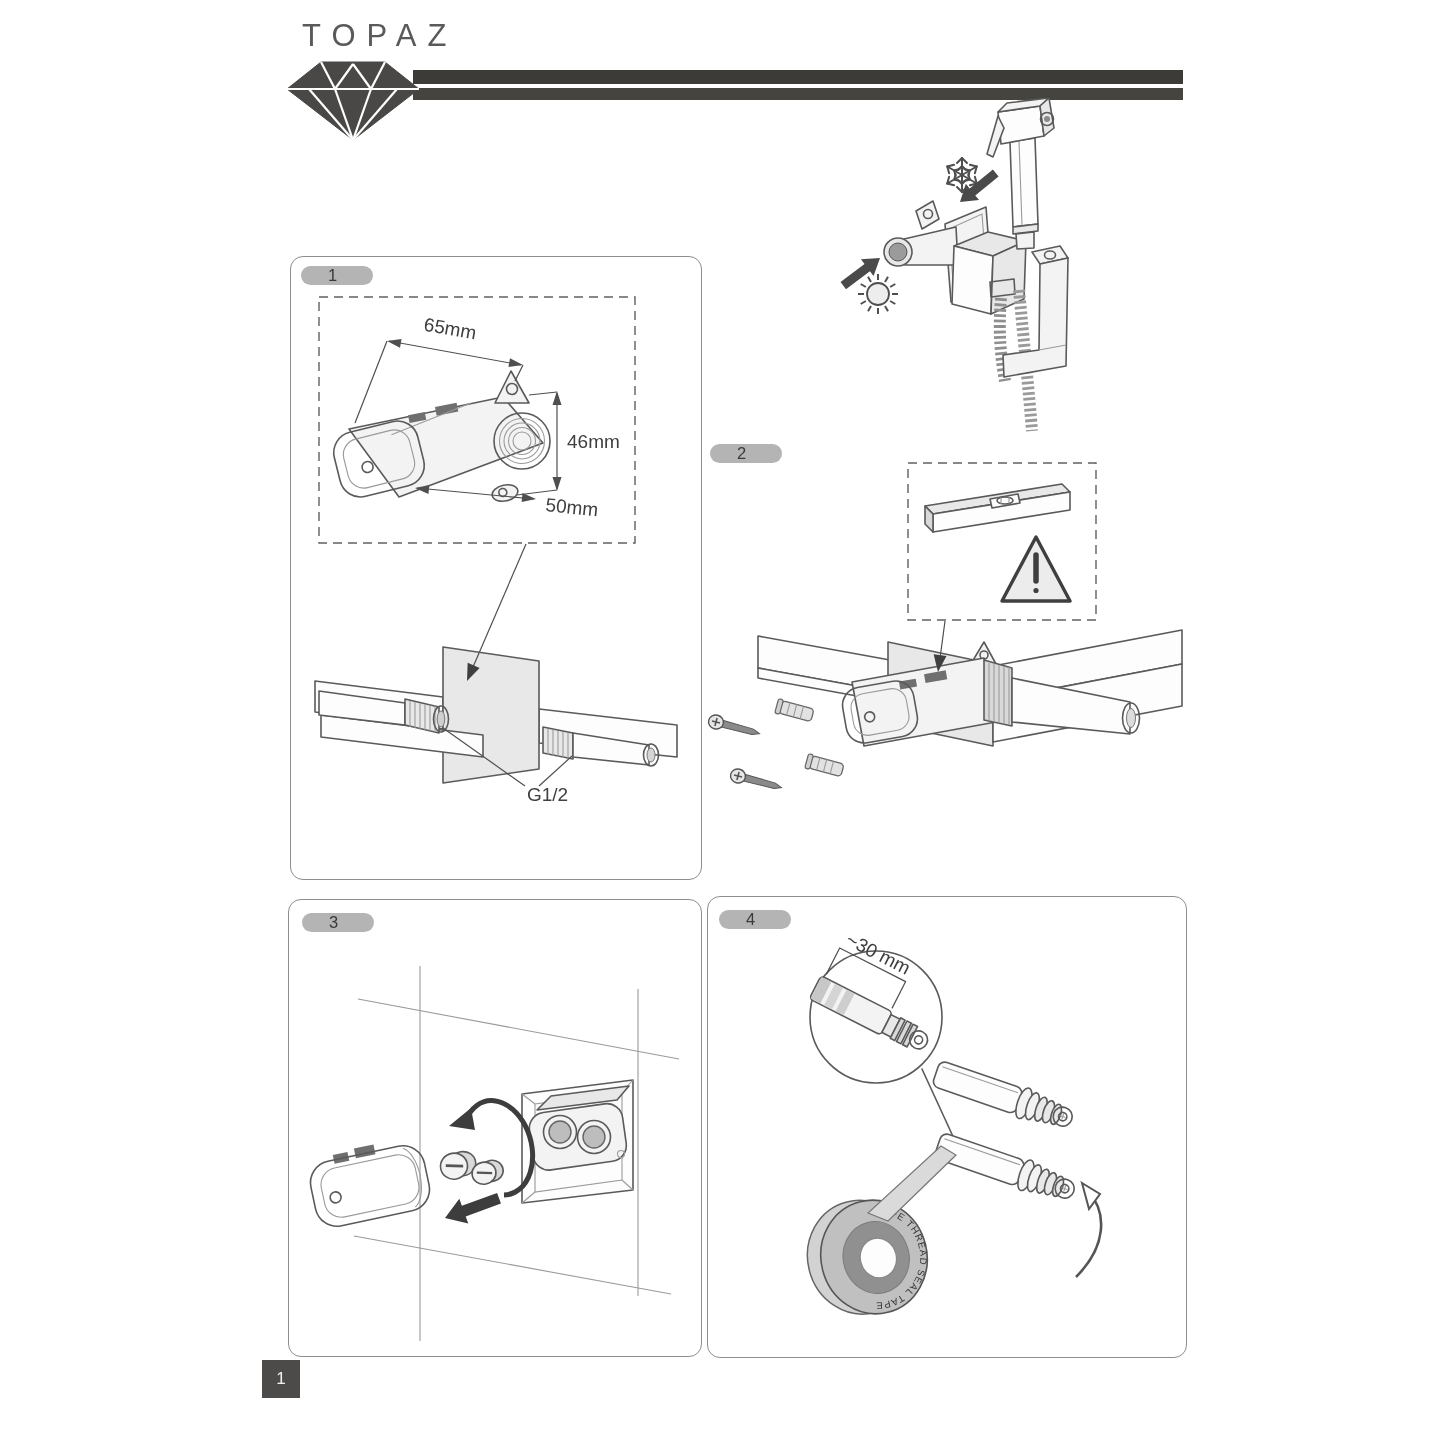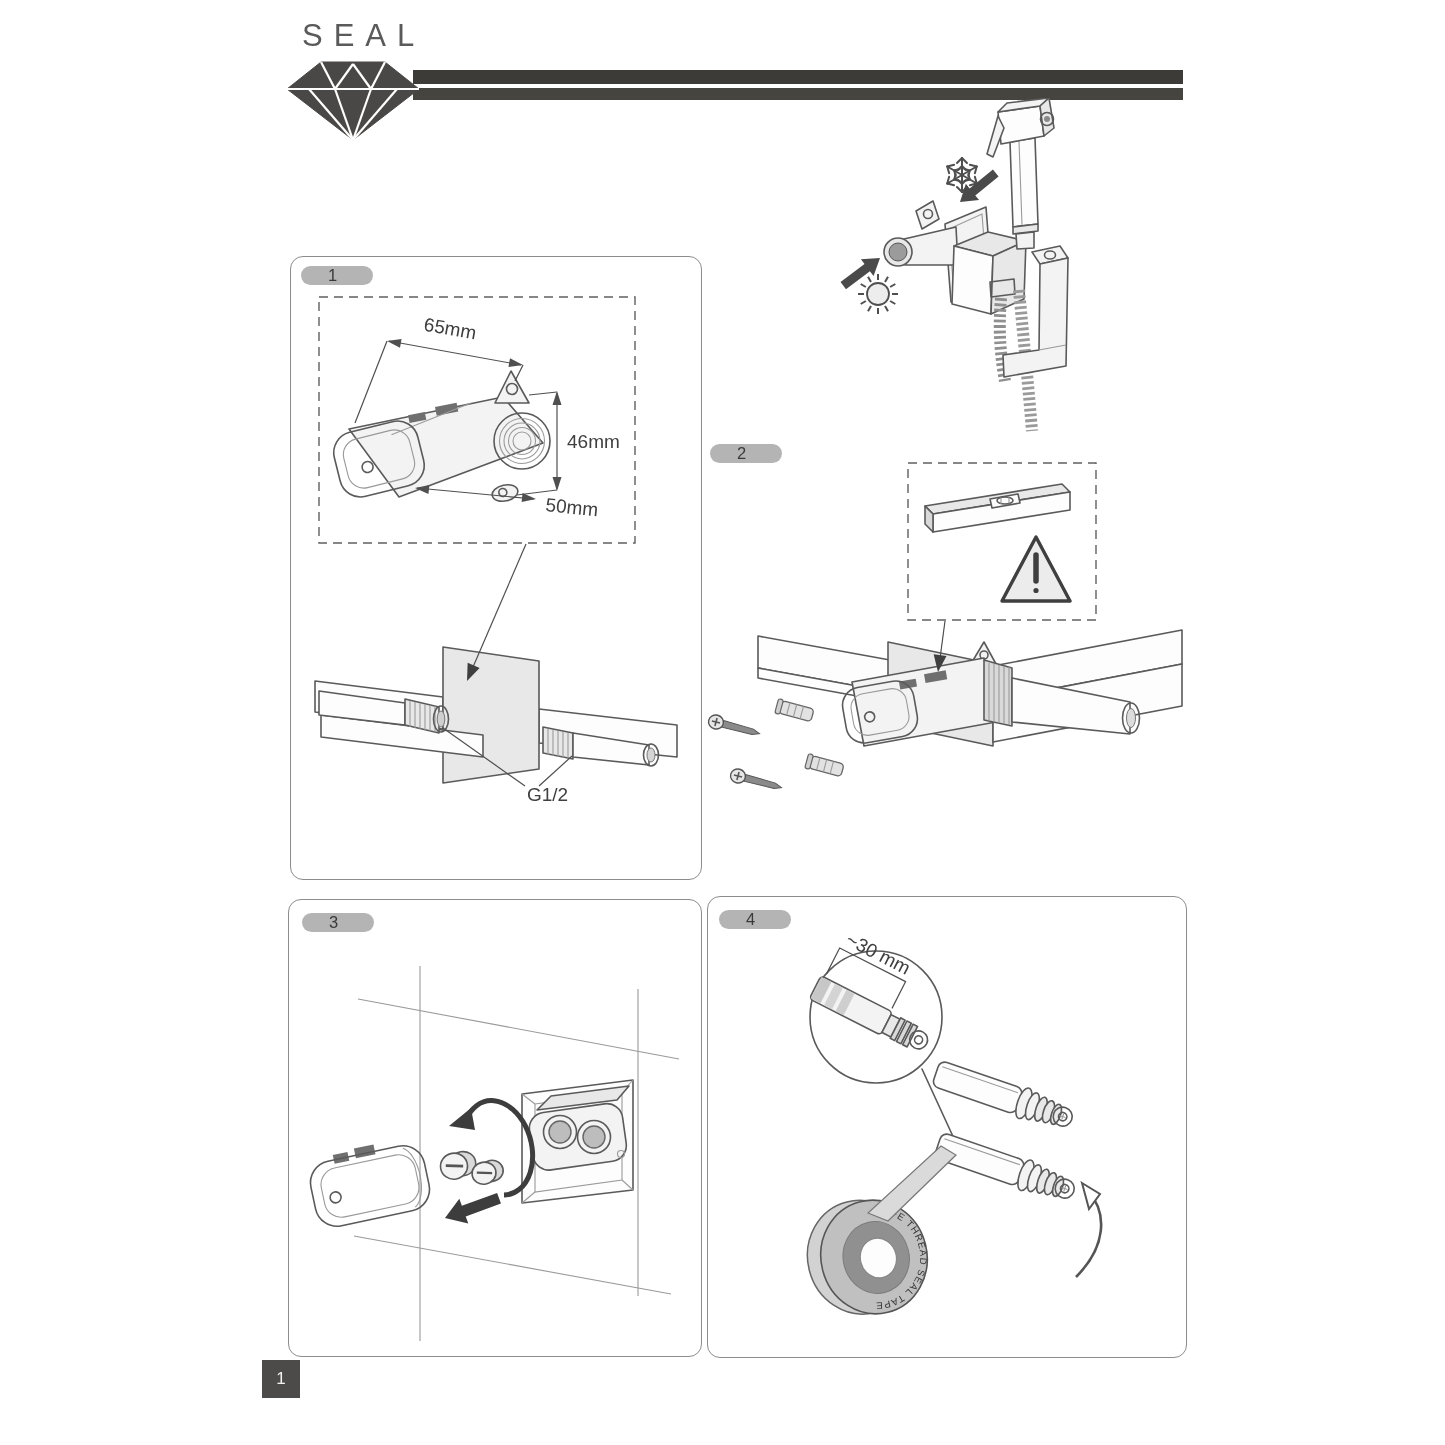--- a/index.html
+++ b/index.html
@@ -47,21 +47,21 @@
         <line x1="0" y1="-17" x2="5" y2="-12"></line>
       <line x1="0" y1="-9" x2="-4" y2="-5"></line>
         <line x1="0" y1="-9" x2="4" y2="-5"></line>
     </g>
     <line id="sun-ray" x1="0" y1="-14" x2="0" y2="-20"></line>
   </defs>
 </svg>
 
 <div class="page">
 
-  <div class="brand">SEAL</div>
+  <div class="brand">TOPAZ</div>
   <div class="bar bar1"></div>
   <div class="bar bar2"></div>
   <svg class="diamond" width="140" height="88" viewBox="0 0 140 88">
     <polygon points="38,6 102,6 136,33 70,84 4,33" fill="#4a4846" stroke="#4a4846"></polygon>
     <g stroke="#ffffff" stroke-width="2.2">
       <line x1="4" y1="33" x2="136" y2="33"></line>
       <line x1="38" y1="6" x2="52" y2="33"></line>
         <line x1="102" y1="6" x2="88" y2="33"></line>
       <line x1="52" y1="33" x2="70" y2="8"></line>
         <line x1="88" y1="33" x2="70" y2="8"></line>

